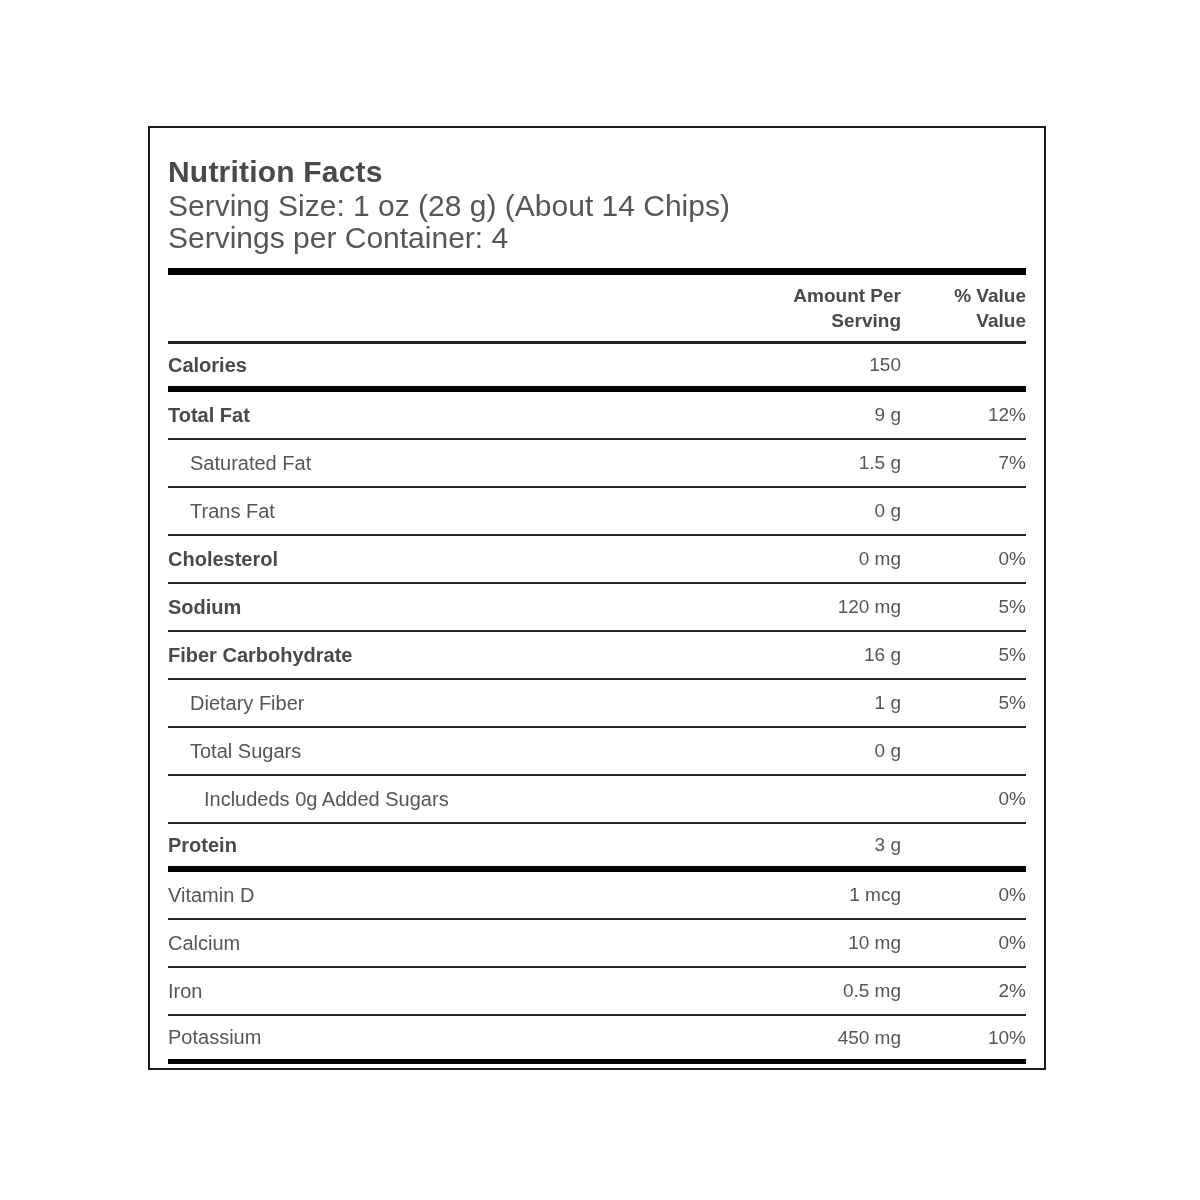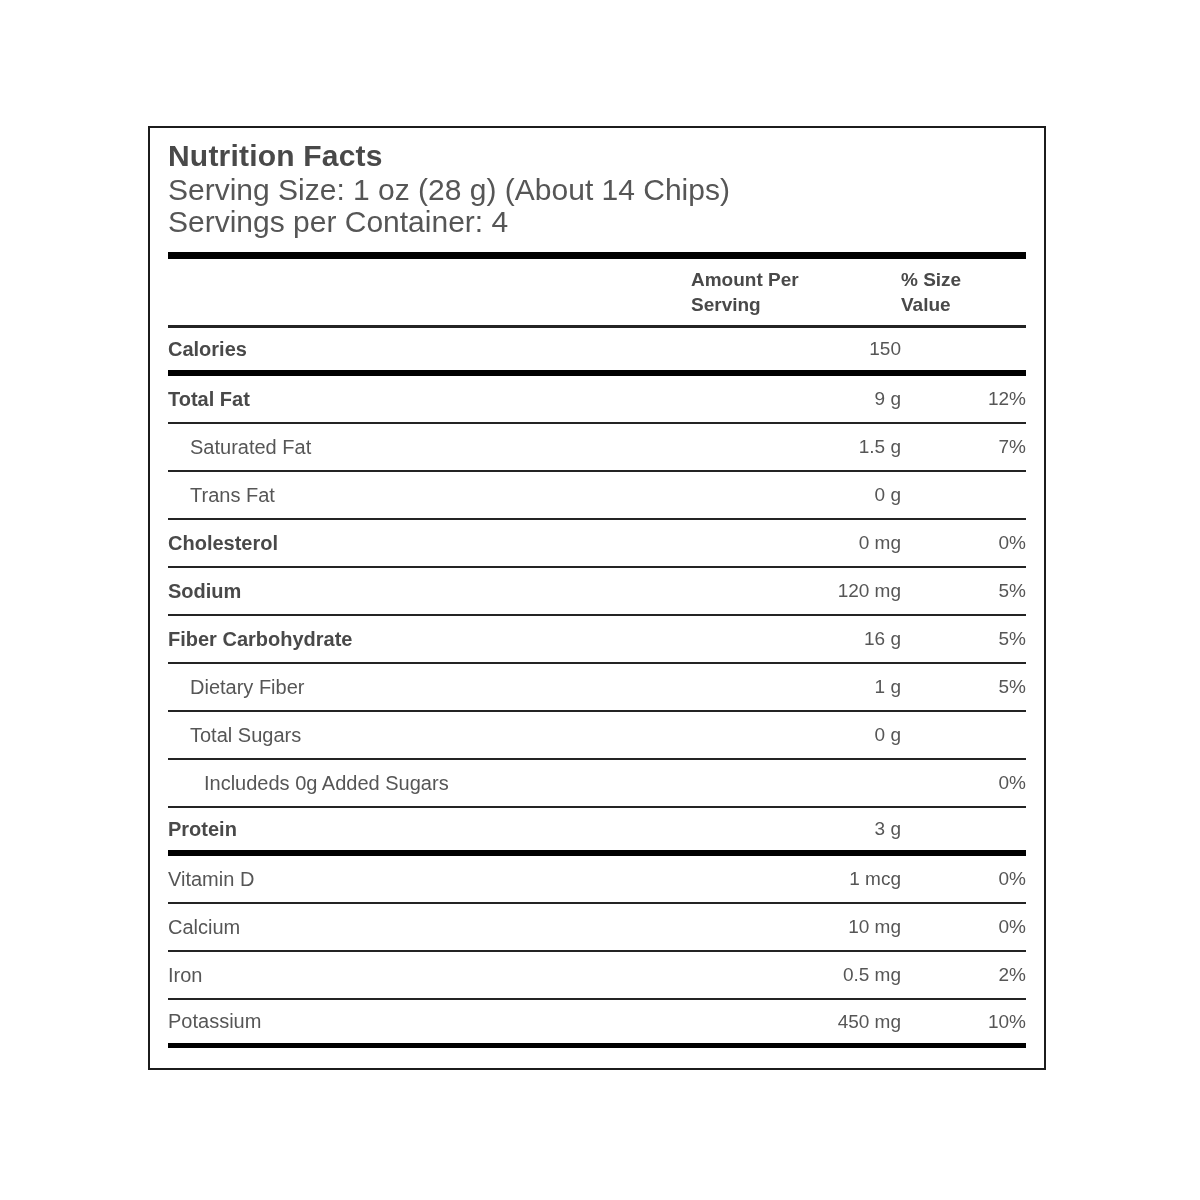--- a/index.html
+++ b/index.html
@@ -11,28 +11,28 @@
     --text-bold:#494949;
   }
   html,body{margin:0;padding:0}
   body{
     width:1200px;height:1200px;background:var(--bg);
     font-family:"Liberation Sans",sans-serif;position:relative;overflow:hidden;
   }
   .nf-box{
     position:absolute;left:148px;top:126px;width:898px;height:944px;
     box-sizing:border-box;border:2px solid var(--border);background:var(--bg);
-    padding:10px 18px 18px 18px;
+    padding:26px 18px 18px 18px;
   }
   .nf-title{font-size:30px;font-weight:bold;color:var(--text-bold);line-height:36px;letter-spacing:.2px}
   .nf-sub{font-size:30px;color:var(--text);line-height:32px}
   .bar-top{height:7px;background:var(--line-strong);margin-top:14px}
   .hdr-row{display:flex;align-items:center;height:66px}
   .hdr-spacer{flex:1}
-  .hdr-cell{font-size:19px;font-weight:bold;color:var(--text-bold);text-align:left;line-height:25px}
+  .hdr-cell{font-size:19px;font-weight:bold;color:var(--text-bold);text-align:right;line-height:25px}
   .col-amount{width:210px}
   .col-dv{width:125px}
   .hdr-rule{height:3px;background:var(--line-thin)}
   .row{display:flex;align-items:center;height:46px;border-bottom:2px solid var(--line-thin)}
   .row.sep-thick{height:42px;border-bottom-width:6px;border-bottom-color:var(--line-strong)}
   .row.sep-end{height:43px;border-bottom-width:5px;border-bottom-color:var(--line-strong)}
   .row .name{flex:1;font-size:20px;color:var(--text)}
   .row.bold .name{font-weight:bold;color:var(--text-bold)}
   .row .val{font-size:19px;color:var(--text);text-align:right}
   .row.indent-1 .name{padding-left:22px}
@@ -48,21 +48,21 @@
 
   <div class="bar-top"></div>
 
   <div class="hdr-row">
     <div class="hdr-spacer"></div>
     <div class="hdr-cell col-amount">
       <div>Amount Per</div>
       <div>Serving</div>
     </div>
     <div class="hdr-cell col-dv">
-      <div>% Size</div>
+      <div>% Value</div>
       <div>Value</div>
     </div>
   </div>
   <div class="hdr-rule"></div>
 
   <div id="rows">
   <div class="row bold sep-thick">
     <div class="name">Calories</div>
     <div class="val col-amount">150</div>
     <div class="val col-dv"></div>

